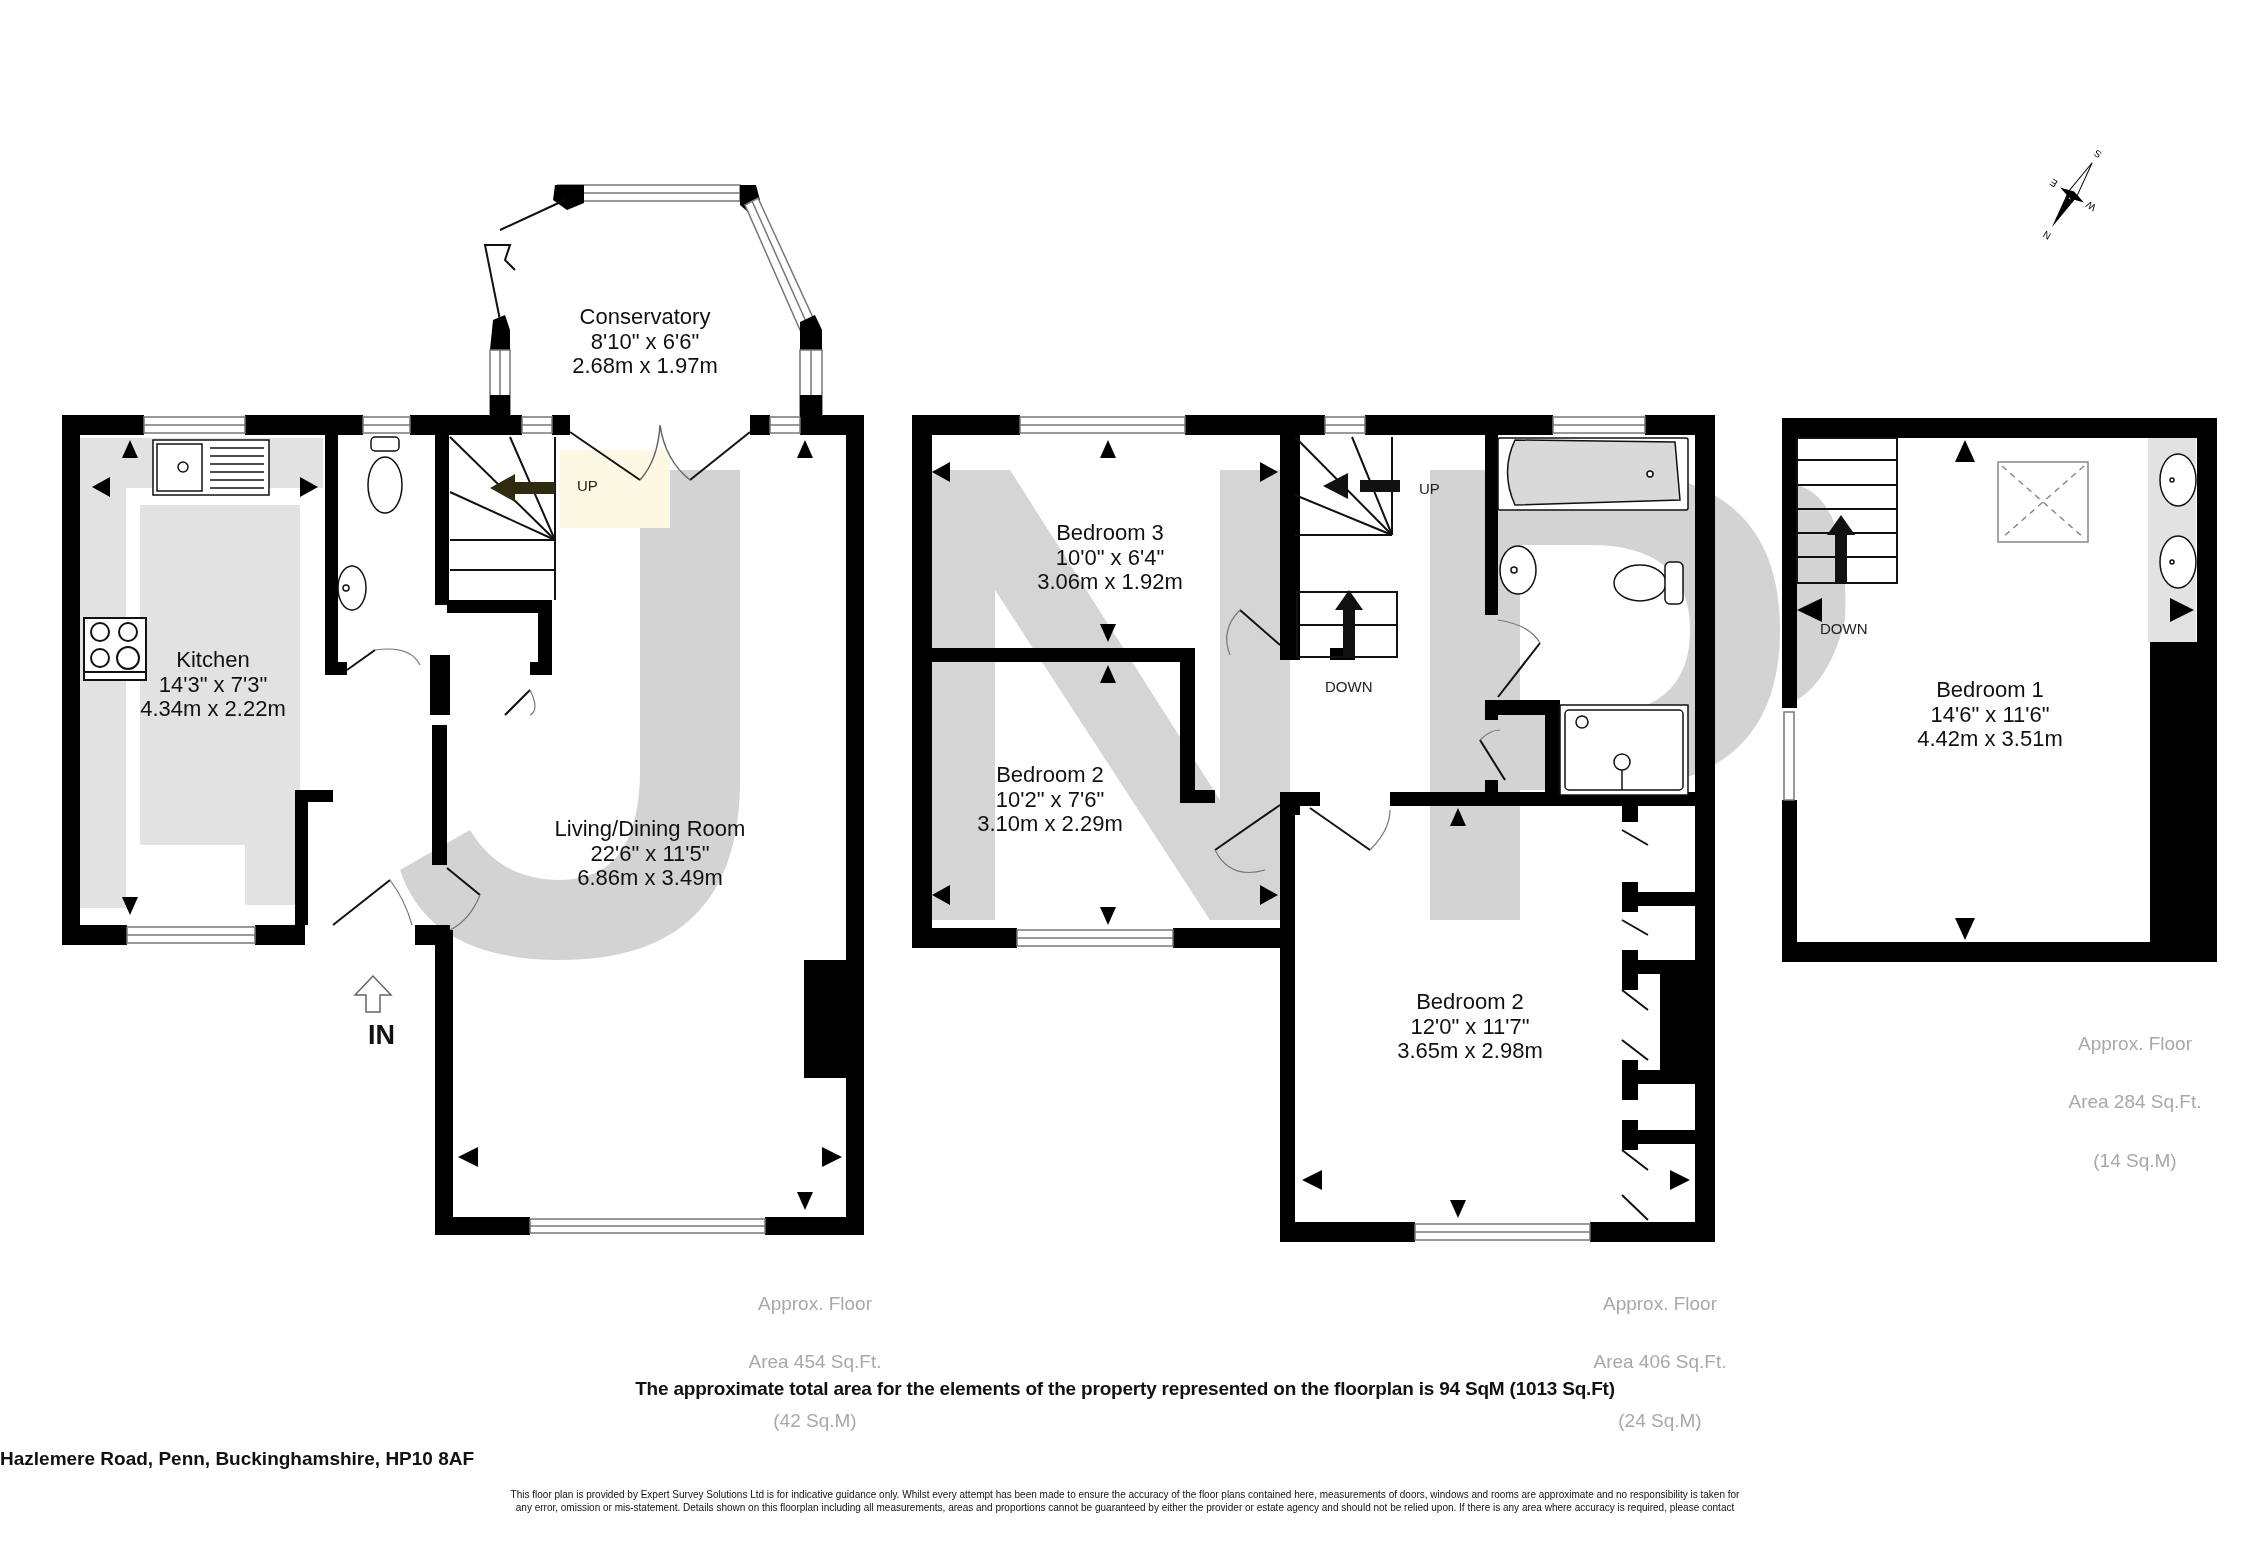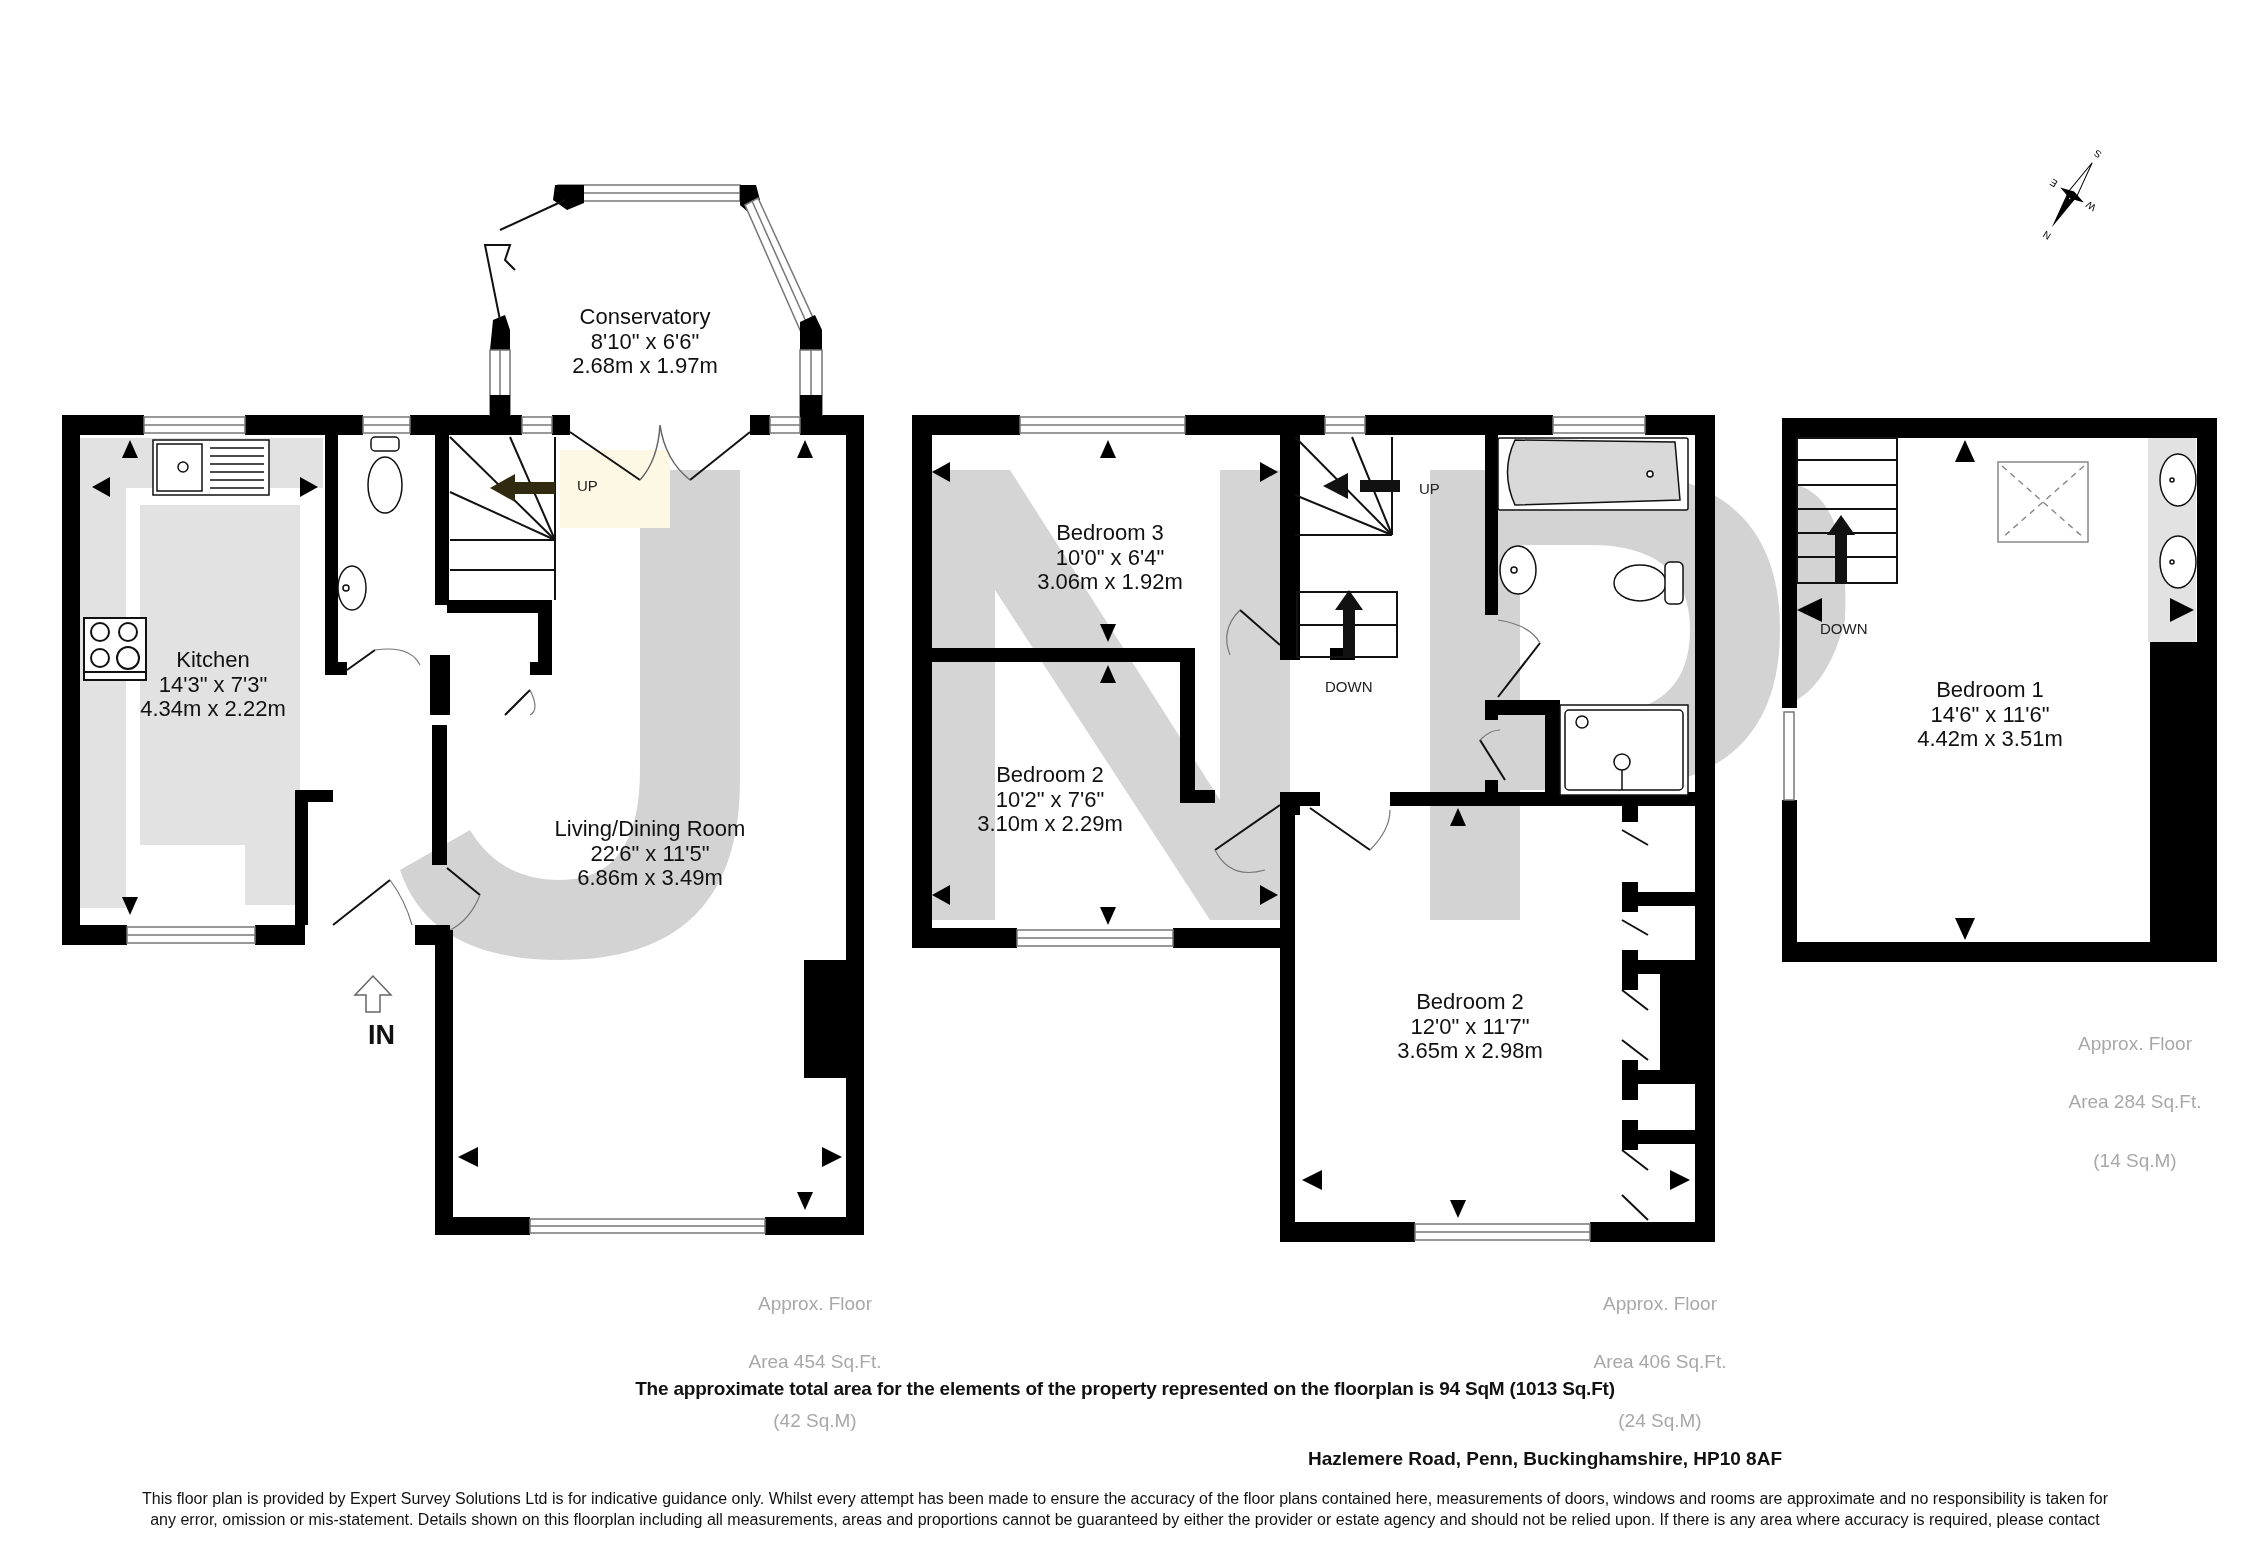--- a/index.html
+++ b/index.html
@@ -6,22 +6,22 @@
     body { width: 2250px; height: 1558px; position: relative; overflow: hidden; font-family: "Liberation Sans", sans-serif; }
     #plan { position: absolute; left: 0; top: 0; width: 2250px; height: 1558px; }
     .label { position: absolute; text-align: center; color: #111; font-family: "Liberation Sans", sans-serif; line-height: 1.12; }
     .room-label { font-size: 22px; }
     .room-label span { display: block; white-space: nowrap; }
     .area-label { font-size: 19px; color: #a8a8a8; line-height: 1.18; }
     .area-label span { display: block; white-space: nowrap; margin-top: 36px; }
     .stair-label { position: absolute; font-size: 15px; color: #222; }
     .in-label { position: absolute; font-size: 27px; font-weight: bold; color: #111; }
     .footer-total { position: absolute; left: 0; width: 2250px; top: 1378px; text-align: center; font-size: 19px; font-weight: bold; color: #111; font-family: "Liberation Sans", sans-serif; letter-spacing: -0.2px; }
-    .footer-address { position: absolute; left: 0; width: 1782px; top: 1448px; text-align: right; font-size: 19px; font-weight: bold; color: #111; }
-    .footer-disclaimer { position: absolute; left: 40px; width: 2170px; top: 1488px; text-align: center; font-size: 16px; color: #111; line-height: 1.32; }
+    .footer-address { position: absolute; left: 0; width: 1782px; top: 1448px; text-align: left; font-size: 19px; font-weight: bold; color: #111; }
+    .footer-disclaimer { position: absolute; left: 40px; width: 2170px; top: 1488px; text-align: center; font-size: 10px; color: #111; line-height: 1.32; }
     .footer-disclaimer span { display: block; }
   </style>
 </head>
 <body>
 
 <svg id="plan" width="2250" height="1558" viewBox="0 0 2250 1558" xmlns="http://www.w3.org/2000/svg">
 
   <g fill="#d3d3d3">
 
     <rect x="140" y="505" width="160" height="340" fill="#e2e2e2"></rect>

